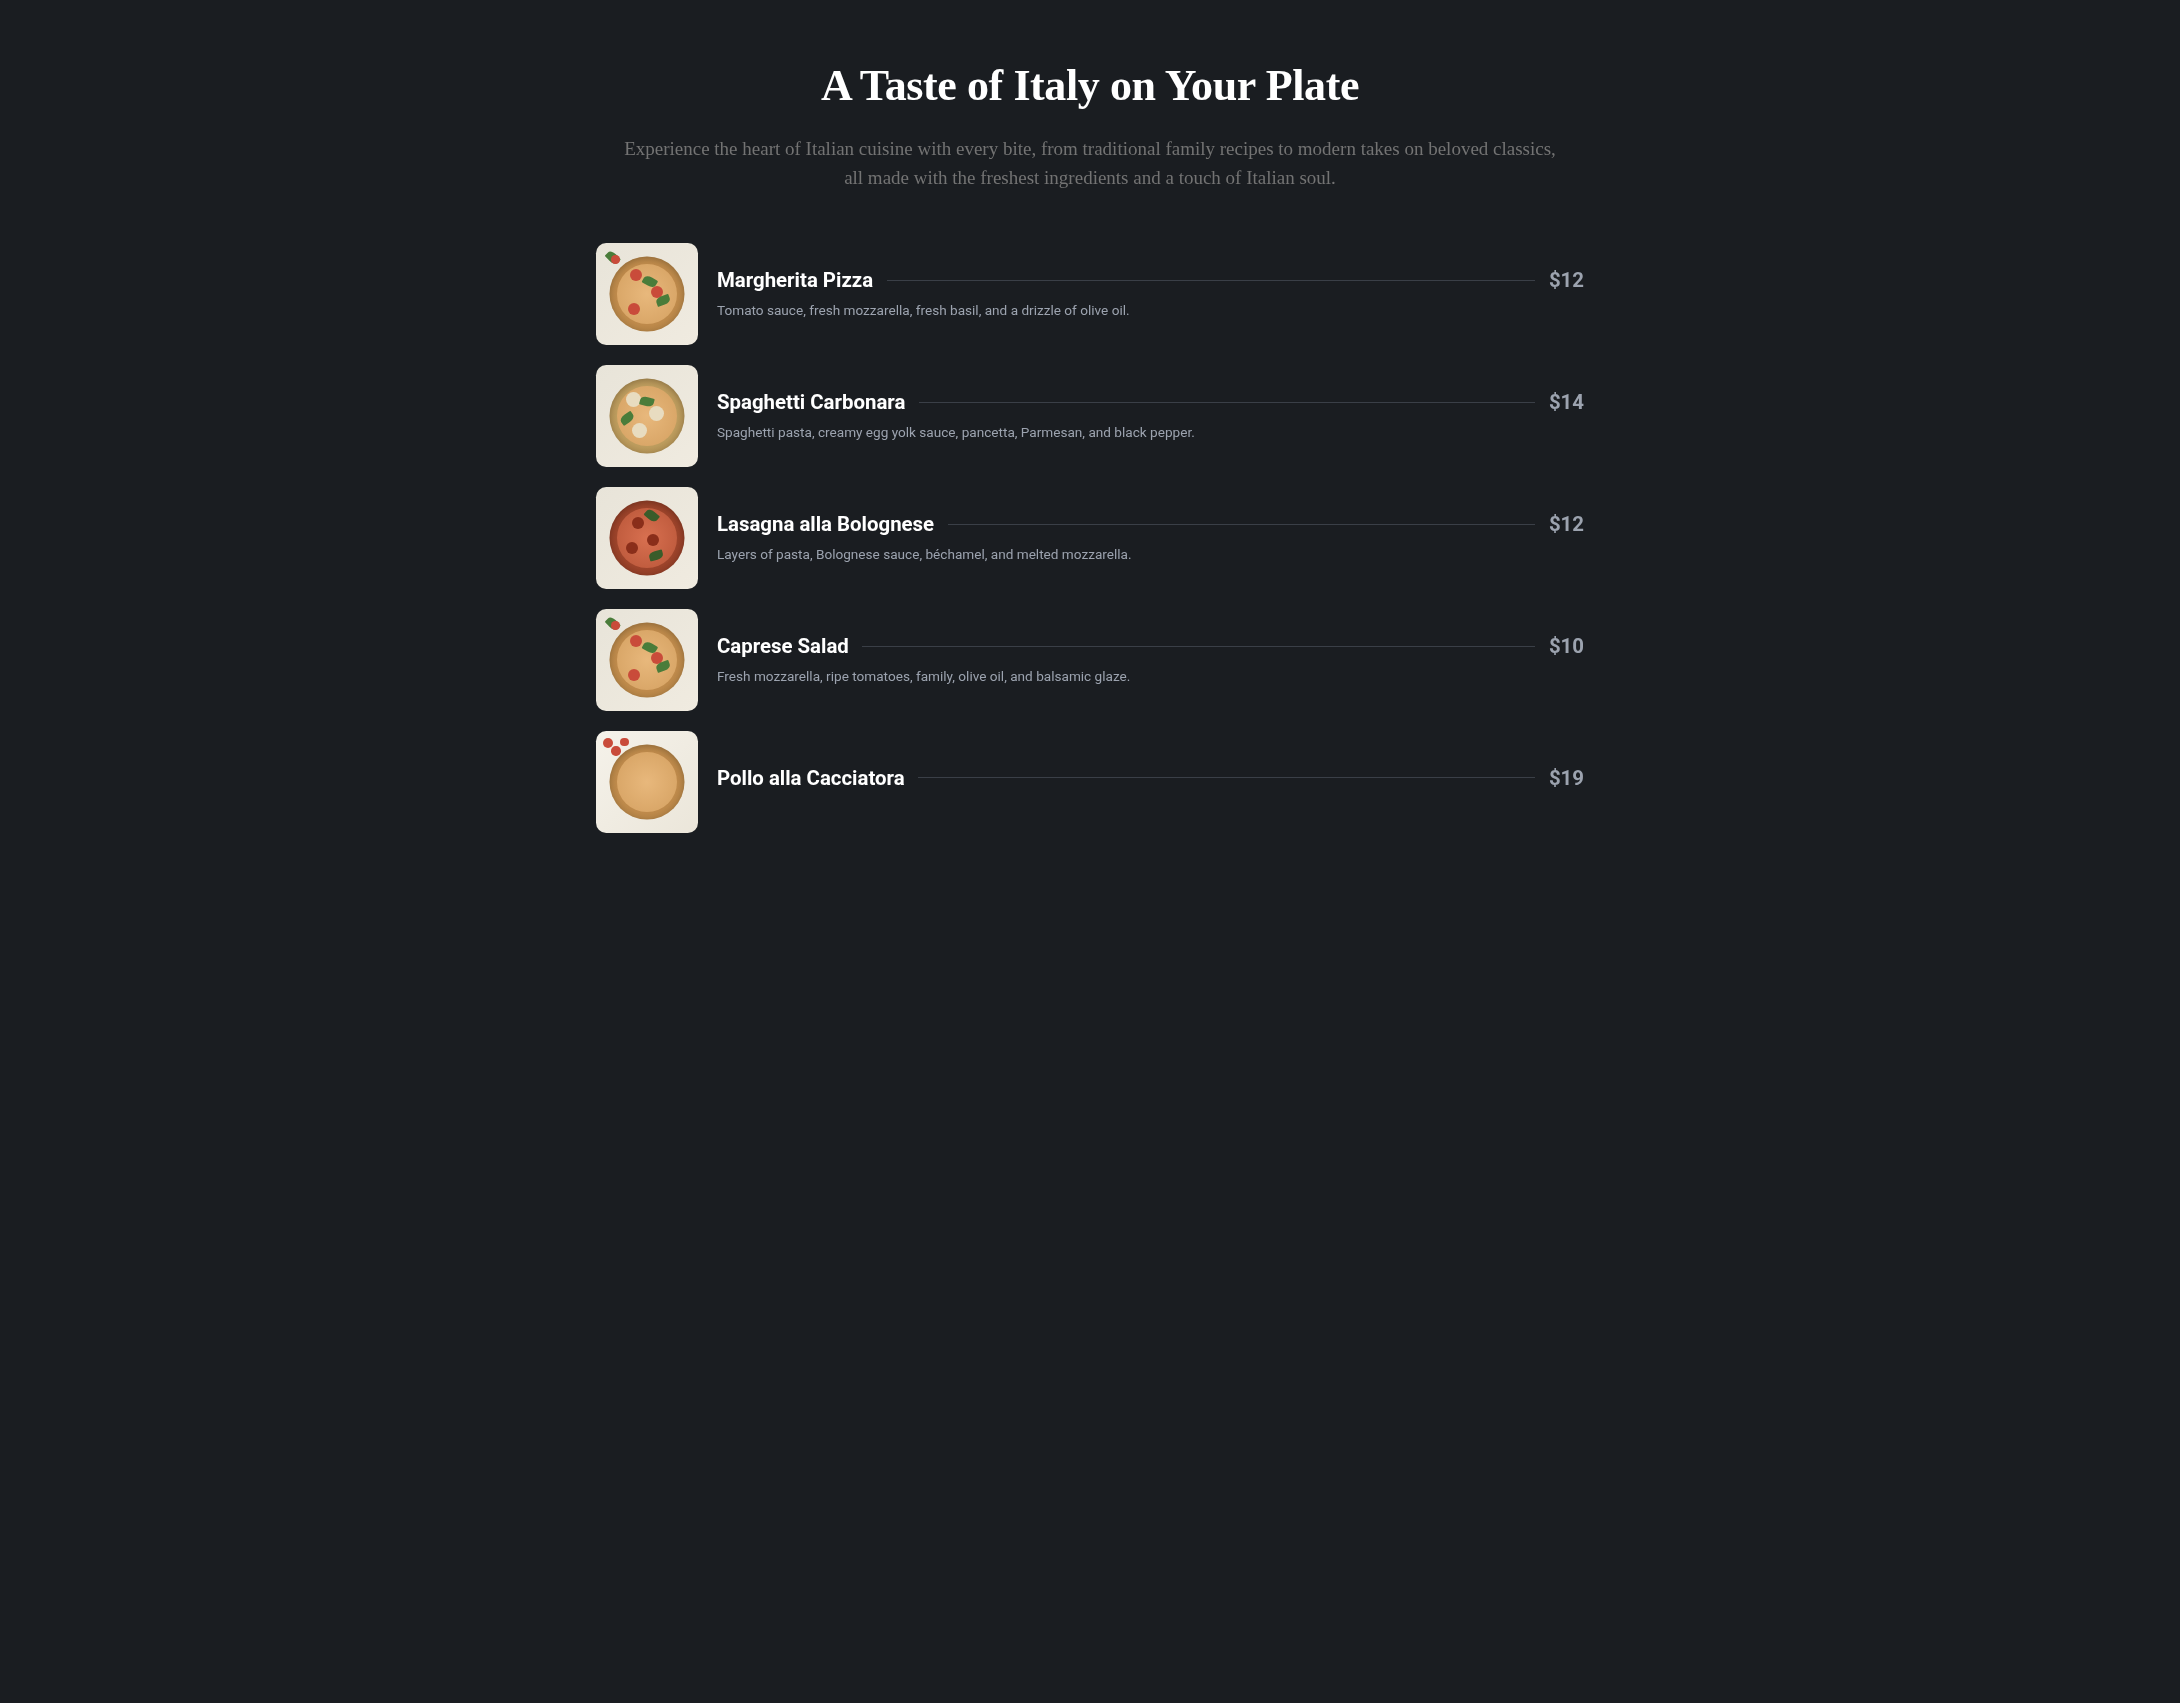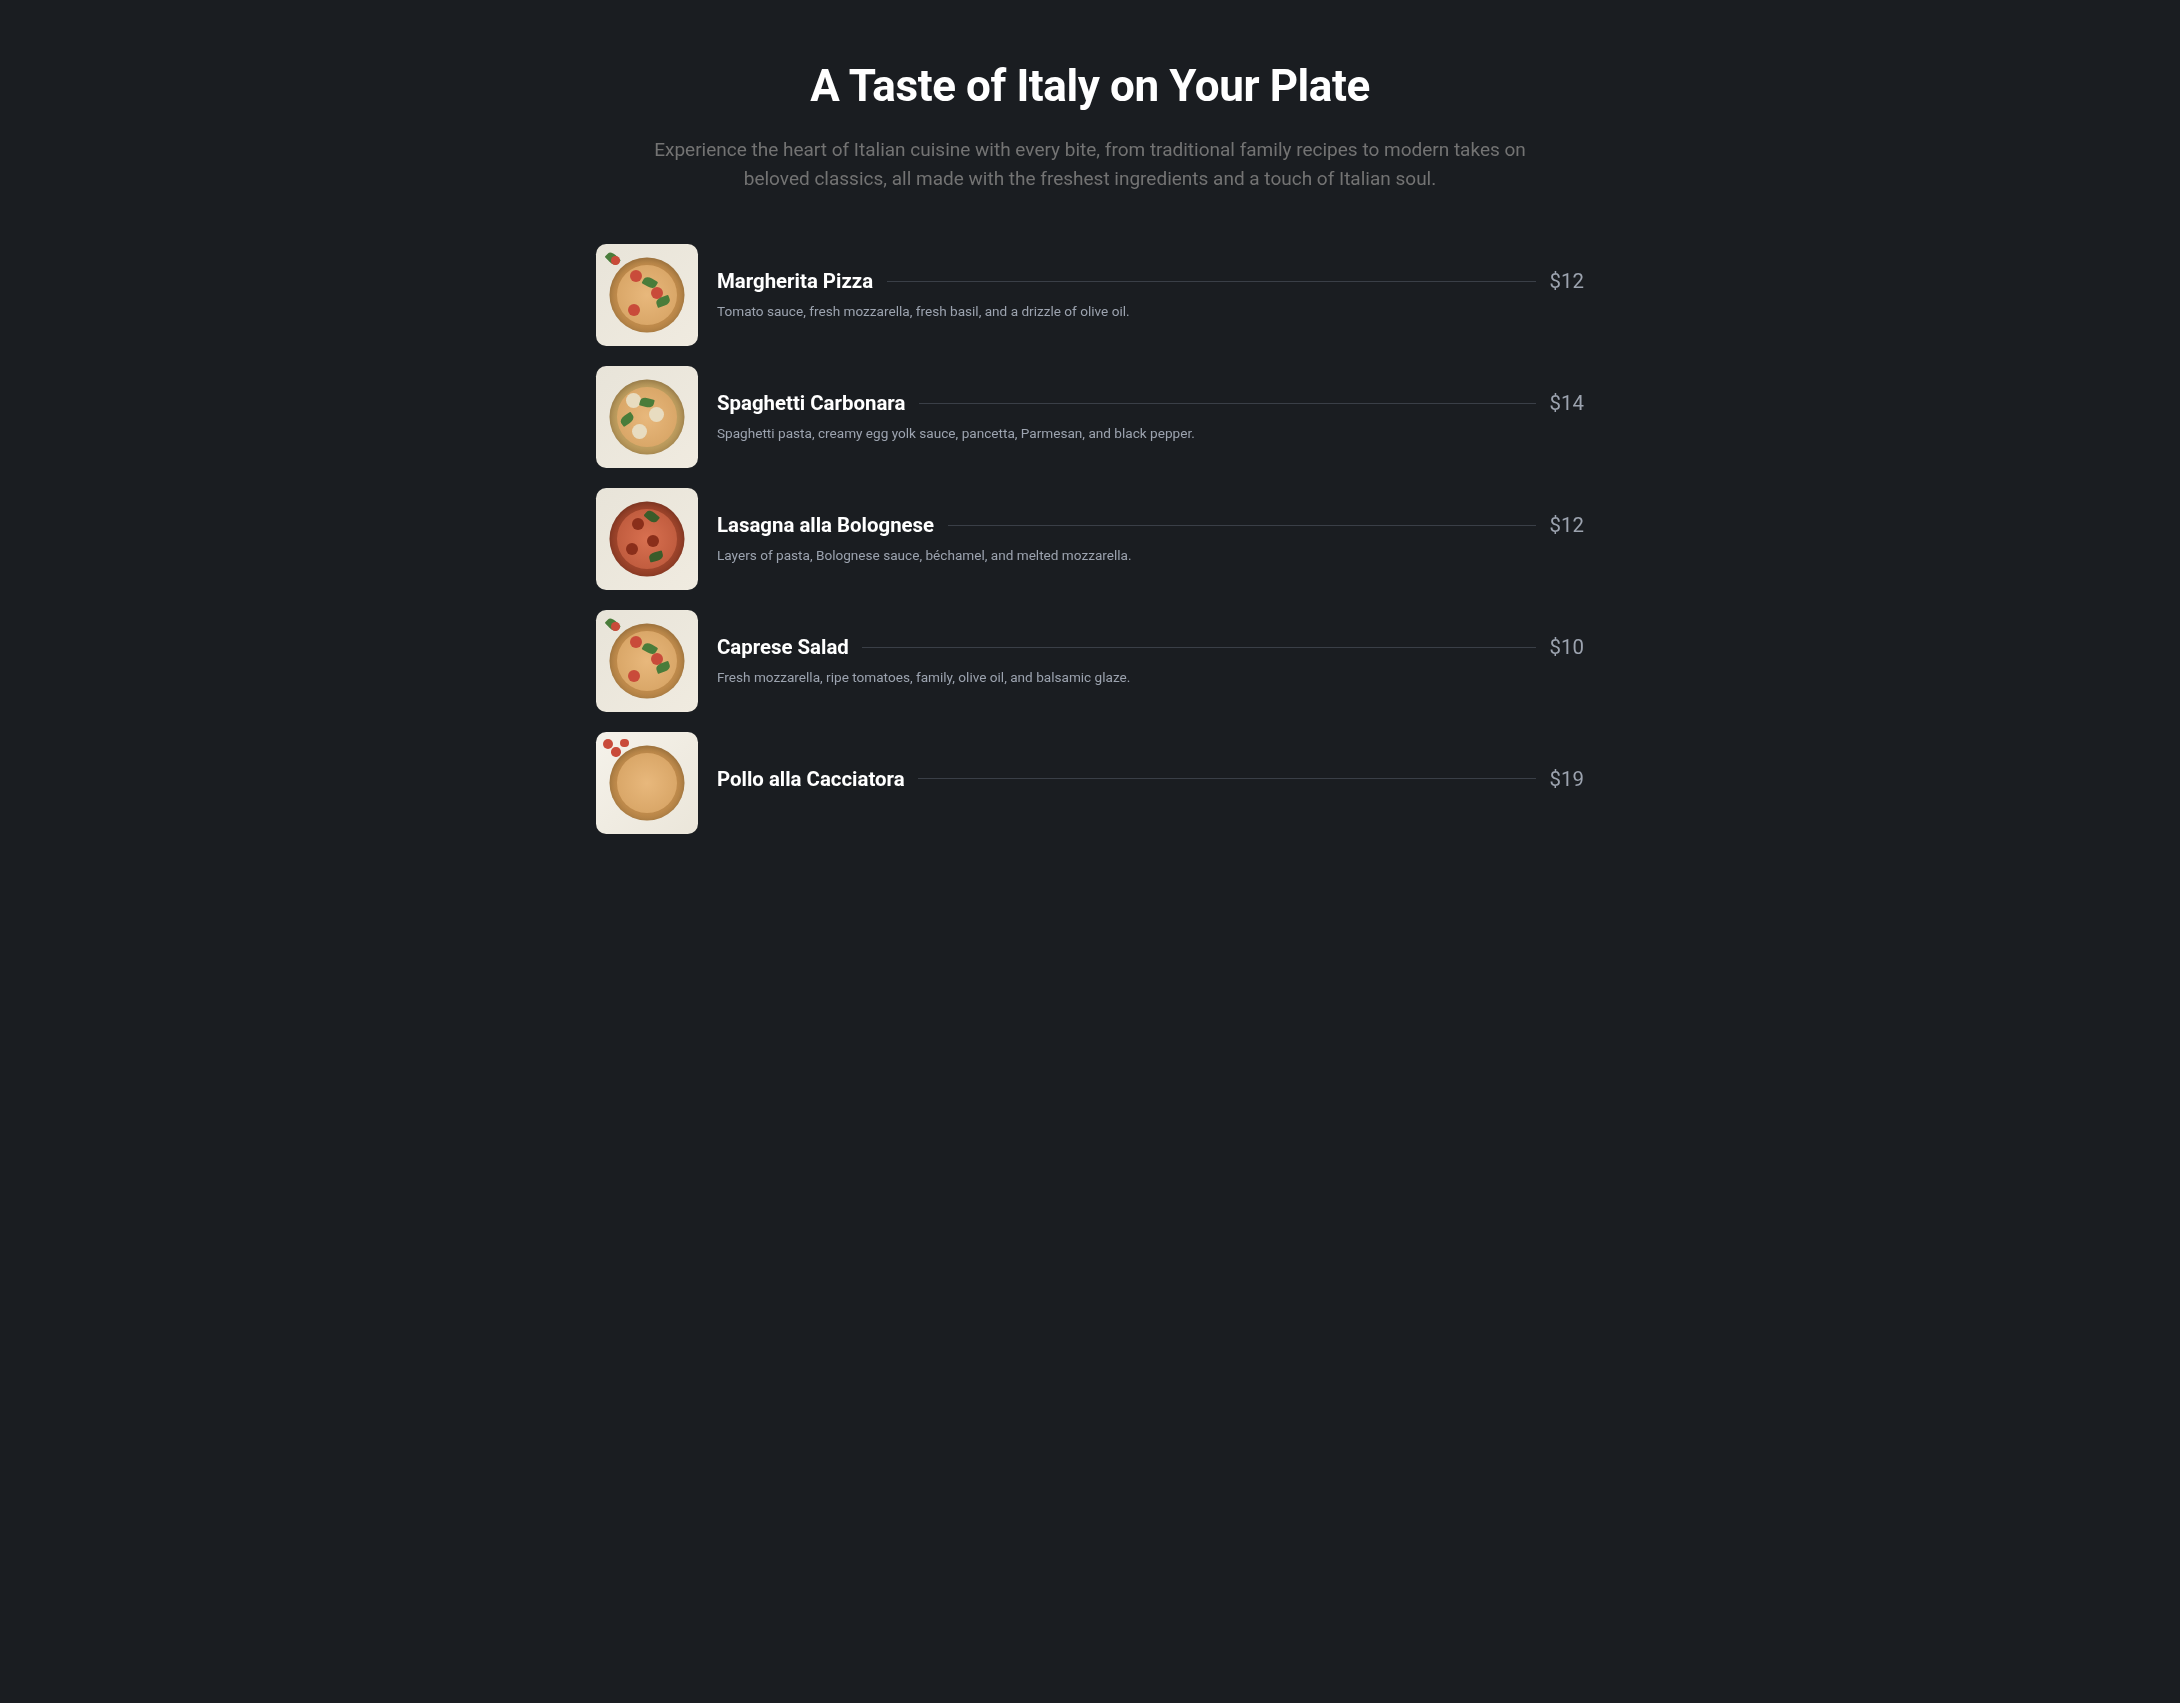--- a/index.html
+++ b/index.html
@@ -17,20 +17,21 @@
     }
 
     .container {
       max-width: 988px;
       margin: 0 auto;
     }
 
     .header {
       text-align: center;
       margin-bottom: 51px;
+      font-family: Liberation Serif, serif;
     }
 
     .title {
       font-size: 44px;
       font-weight: 700;
       color: #ffffff;
       margin-bottom: 24px;
       letter-spacing: -0.4px;
     }
 
@@ -167,21 +168,21 @@
     }
 
     .menu-line {
       flex: 1;
       height: 0.9px;
       background-color: #3a3f47;
     }
 
     .menu-price {
       font-size: 20.4px;
-      font-weight: 400;
+      font-weight: 700;
       color: #9ca3af;
       white-space: nowrap;
     }
 
     .menu-description {
       font-size: 13.6px;
       color: #9ca3af;
       line-height: 1.4;
     }
   </style>

